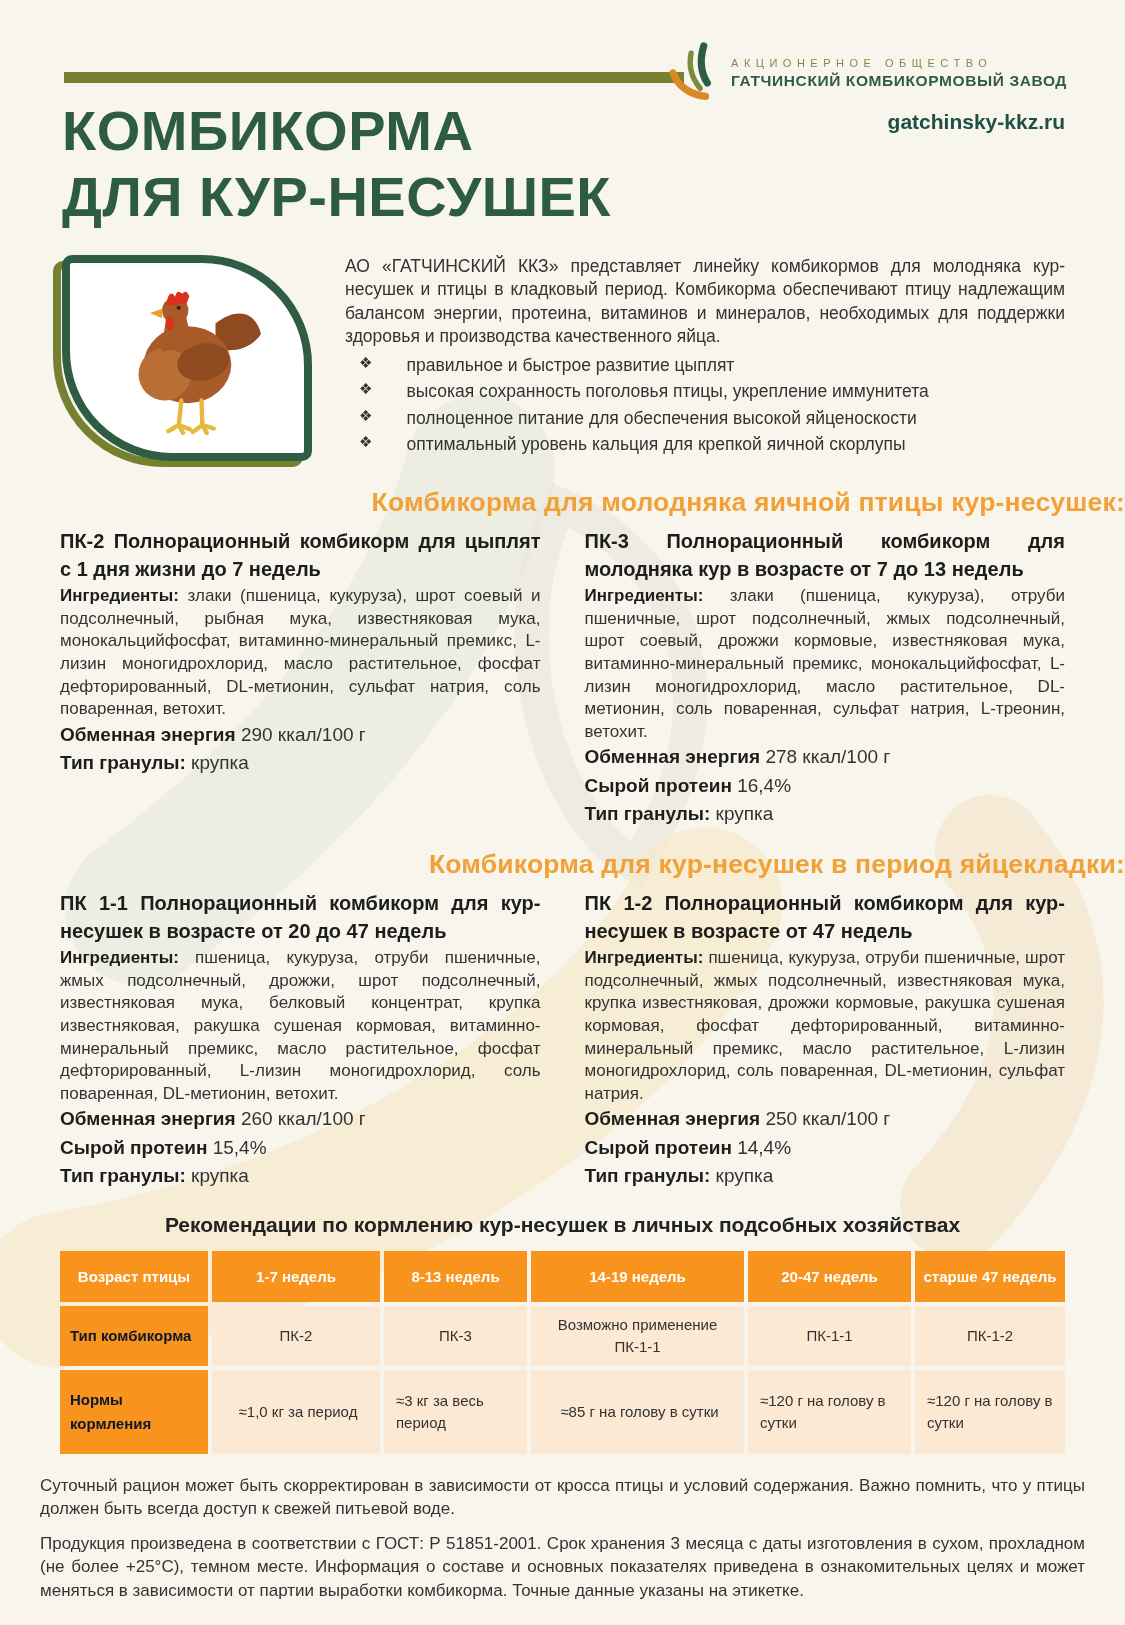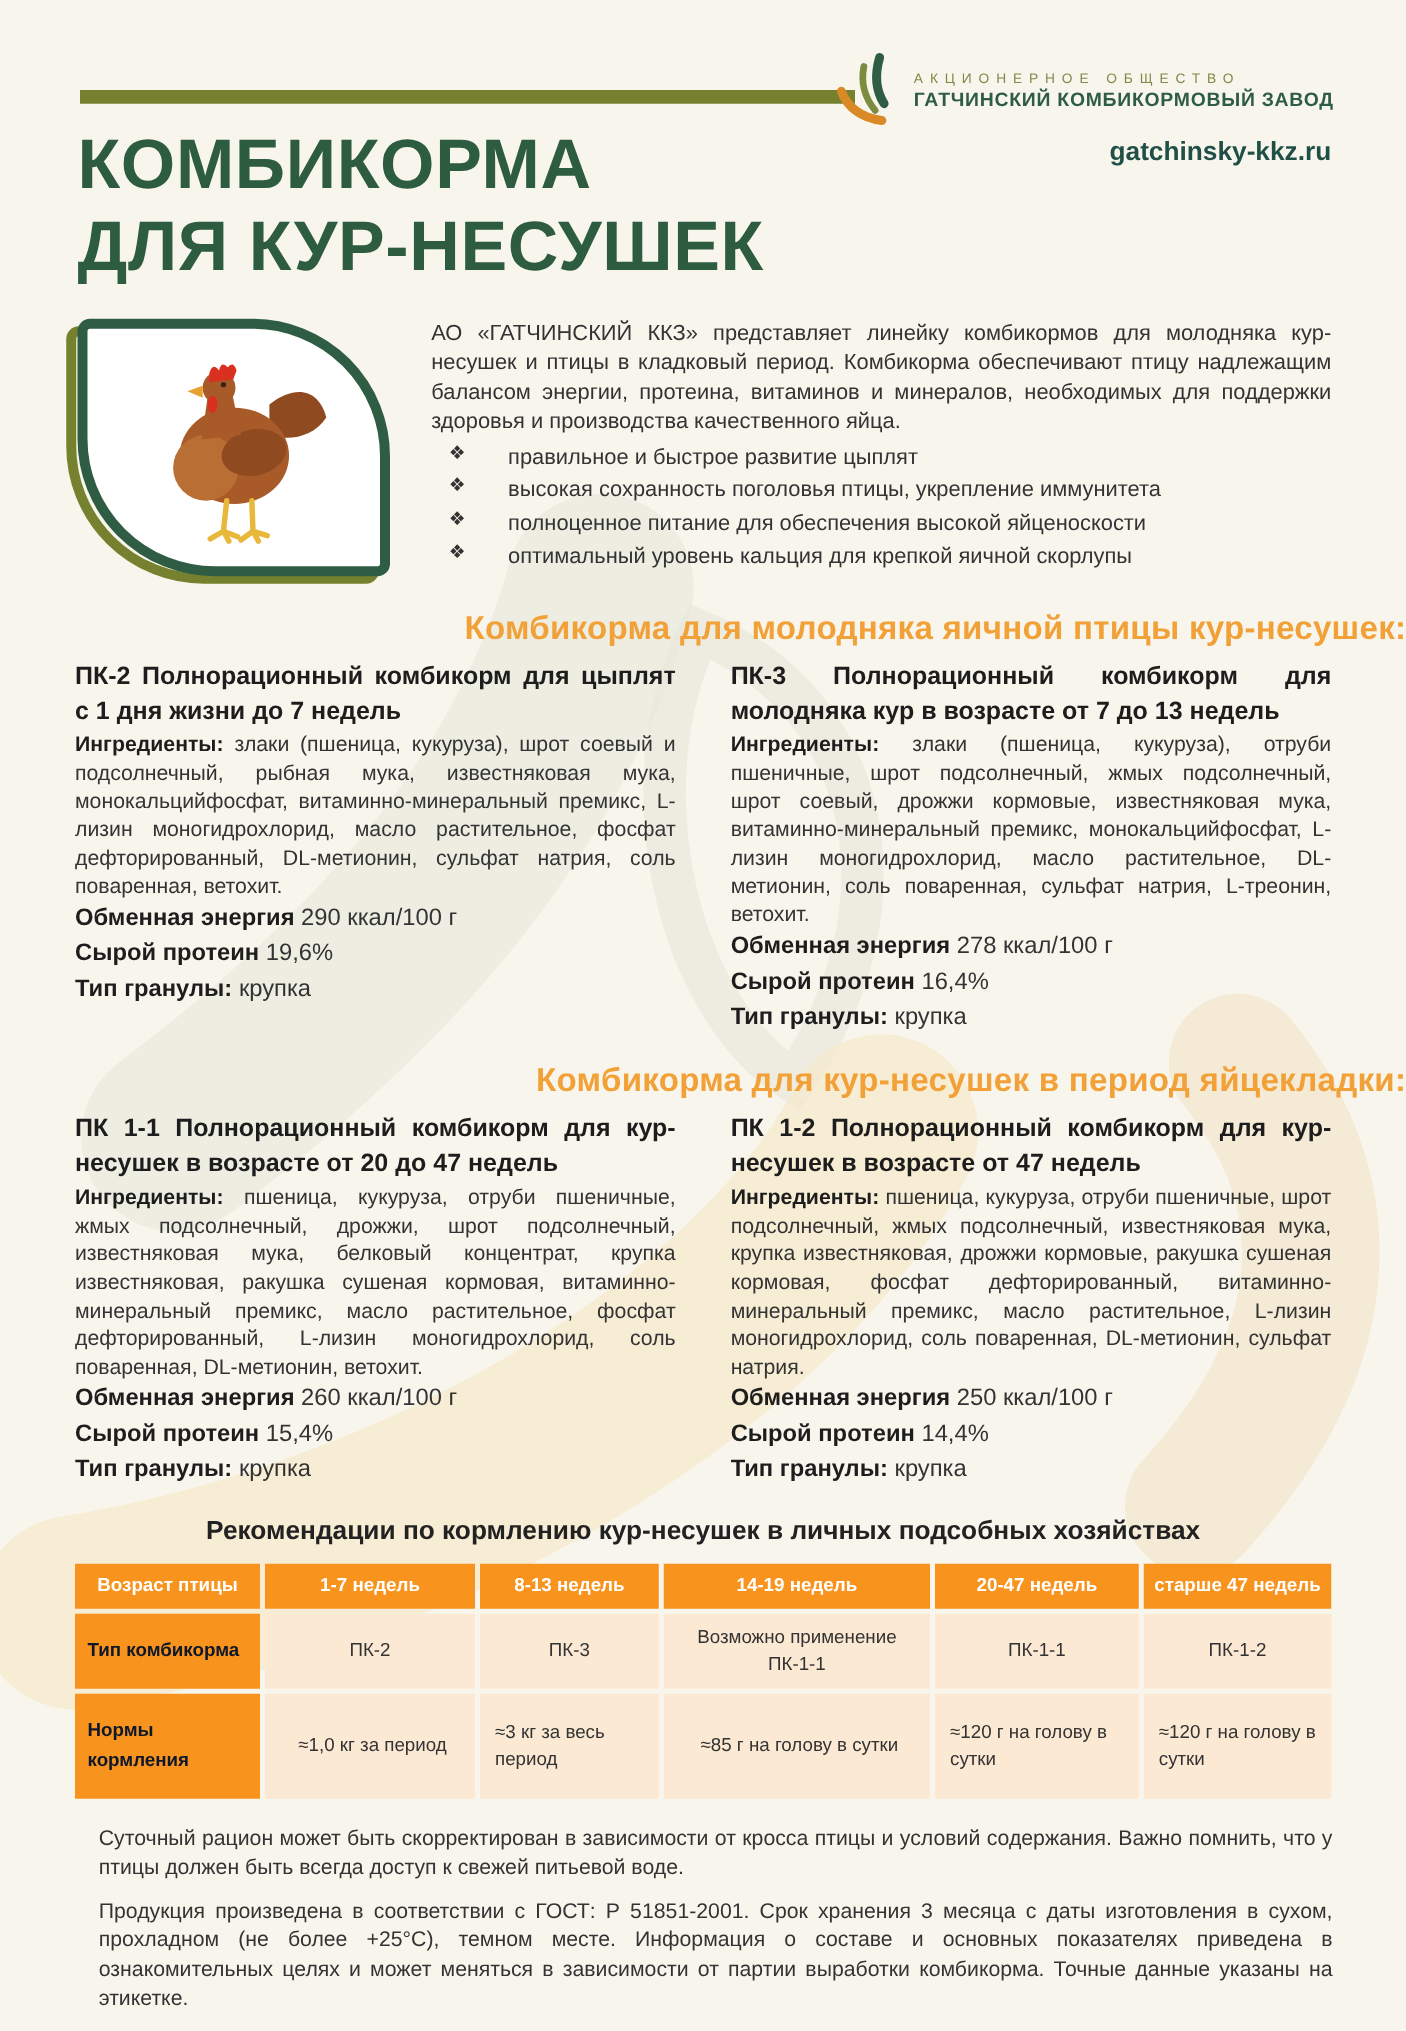--- a/index.html
+++ b/index.html
@@ -49,28 +49,28 @@
   .spec { font-size:19px; line-height:1.5; color:#333; }
   .spec b { color:#1d1d1d; }
 
   
   .tbl-heading { text-align:center; font-size:21px; font-weight:bold; color:#222;
      margin-top:22px; margin-bottom:10px; }
   table.feed { width:1005px; margin:0 auto; border-collapse:separate; border-spacing:4px; table-layout:fixed; }
   table.feed col.c1{width:148px} table.feed col.c2{width:168px} table.feed col.c3{width:143px}
   table.feed col.c4{width:213px} table.feed col.c5{width:163px} table.feed col.c6{width:150px}
   table.feed th, table.feed td { font-size:15px; vertical-align:middle; }
-  table.feed th { background:#F8941D; color:#fff; font-weight:bold; height:36px; text-align:center; padding:4px 6px; }
+  table.feed th { background:#F8941D; color:#fff; font-weight:bold; height:51px; text-align:center; padding:4px 6px; }
   table.feed td.lbl { background:#F8941D; color:#0f172a; font-weight:bold; text-align:left; padding:18px 10px; line-height:1.6; }
   table.feed td.val { background:#FBE9D3; color:#333; text-align:center; padding:6px 8px; line-height:1.45; height:54px; }
   table.feed tr.norms td.val { text-align:left; padding-left:12px; }
   table.feed tr.norms td.val.center { text-align:center; }
 
   
-  .footer { padding:0 59px; margin-top:16px; font-size:17px; line-height:1.38; color:#333;margin-left:20px; }
+  .footer { padding:0 40px; margin-top:16px; font-size:17px; line-height:1.38; color:#333; }
   .footer p { text-align:justify; margin-bottom:11px; }
 </style>
 </head>
 <body>
 
 <div class="page">
 
   <svg class="deco" width="1125" height="1625" viewBox="0 0 1125 1625">
     <path d="M140,910 C300,790 430,650 480,470" stroke="#E3E6DB" stroke-width="150" fill="none" stroke-linecap="round" opacity="0.55"></path>
     <path d="M560,505 C700,565 730,725 635,865 C540,805 500,625 560,505 Z" stroke="#E8E6D8" stroke-width="34" fill="none" opacity="0.6"></path>
@@ -150,21 +150,20 @@
         </div>
       </div>
     </div>
 
     <div class="sec-heading">Комбикорма для молодняка яичной птицы кур-несушек:</div>
     <div class="prod-grid">
       <div class="prod">
         <div class="prod-title">ПК-2 Полнорационный комбикорм для цыплят  с 1 дня жизни до 7 недель</div>
         <p class="ing"><b>Ингредиенты:</b> <span>злаки (пшеница, кукуруза), шрот соевый и подсолнечный, рыбная мука, известняковая мука, монокальцийфосфат, витаминно-минеральный премикс, L-лизин моногидрохлорид, масло растительное, фосфат дефторированный, DL-метионин, сульфат натрия, соль поваренная, ветохит.</span></p>
         <div class="spec"><b>Обменная энергия</b> <span>290 ккал/100 г</span></div>
-        <div class="spec"><b>Сырой протеин</b> <span>19,6%</span></div>
         <div class="spec"><b>Тип гранулы:</b> <span>крупка</span></div>
       </div>
       <div class="prod">
         <div class="prod-title">ПК-3 Полнорационный комбикорм для молодняка кур в возрасте от 7 до 13 недель</div>
         <p class="ing"><b>Ингредиенты:</b> <span>злаки (пшеница, кукуруза), отруби пшеничные, шрот подсолнечный, жмых подсолнечный, шрот соевый, дрожжи кормовые, известняковая мука, витаминно-минеральный премикс, монокальцийфосфат, L-лизин моногидрохлорид, масло растительное, DL-метионин, соль поваренная, сульфат натрия, L-треонин, ветохит.</span></p>
         <div class="spec"><b>Обменная энергия</b> <span>278 ккал/100 г</span></div>
         <div class="spec"><b>Сырой протеин</b> <span>16,4%</span></div>
         <div class="spec"><b>Тип гранулы:</b> <span>крупка</span></div>
       </div>
     </div>

